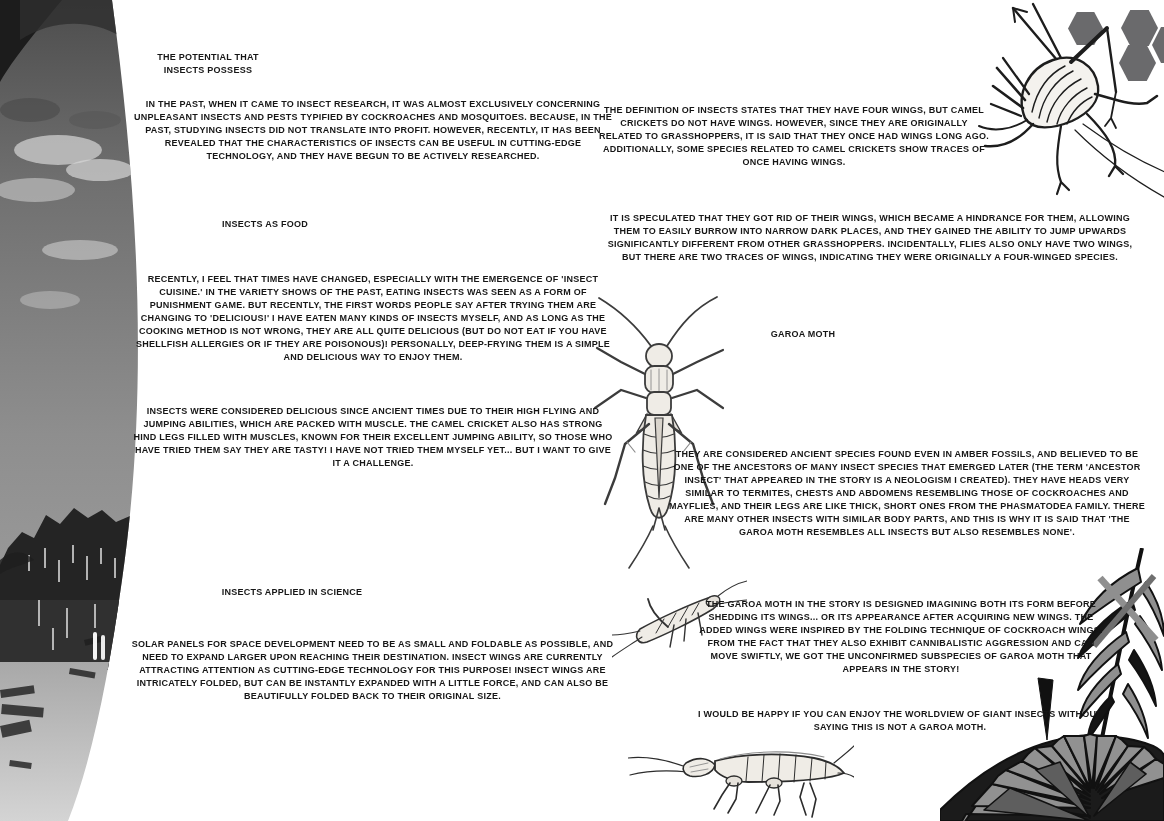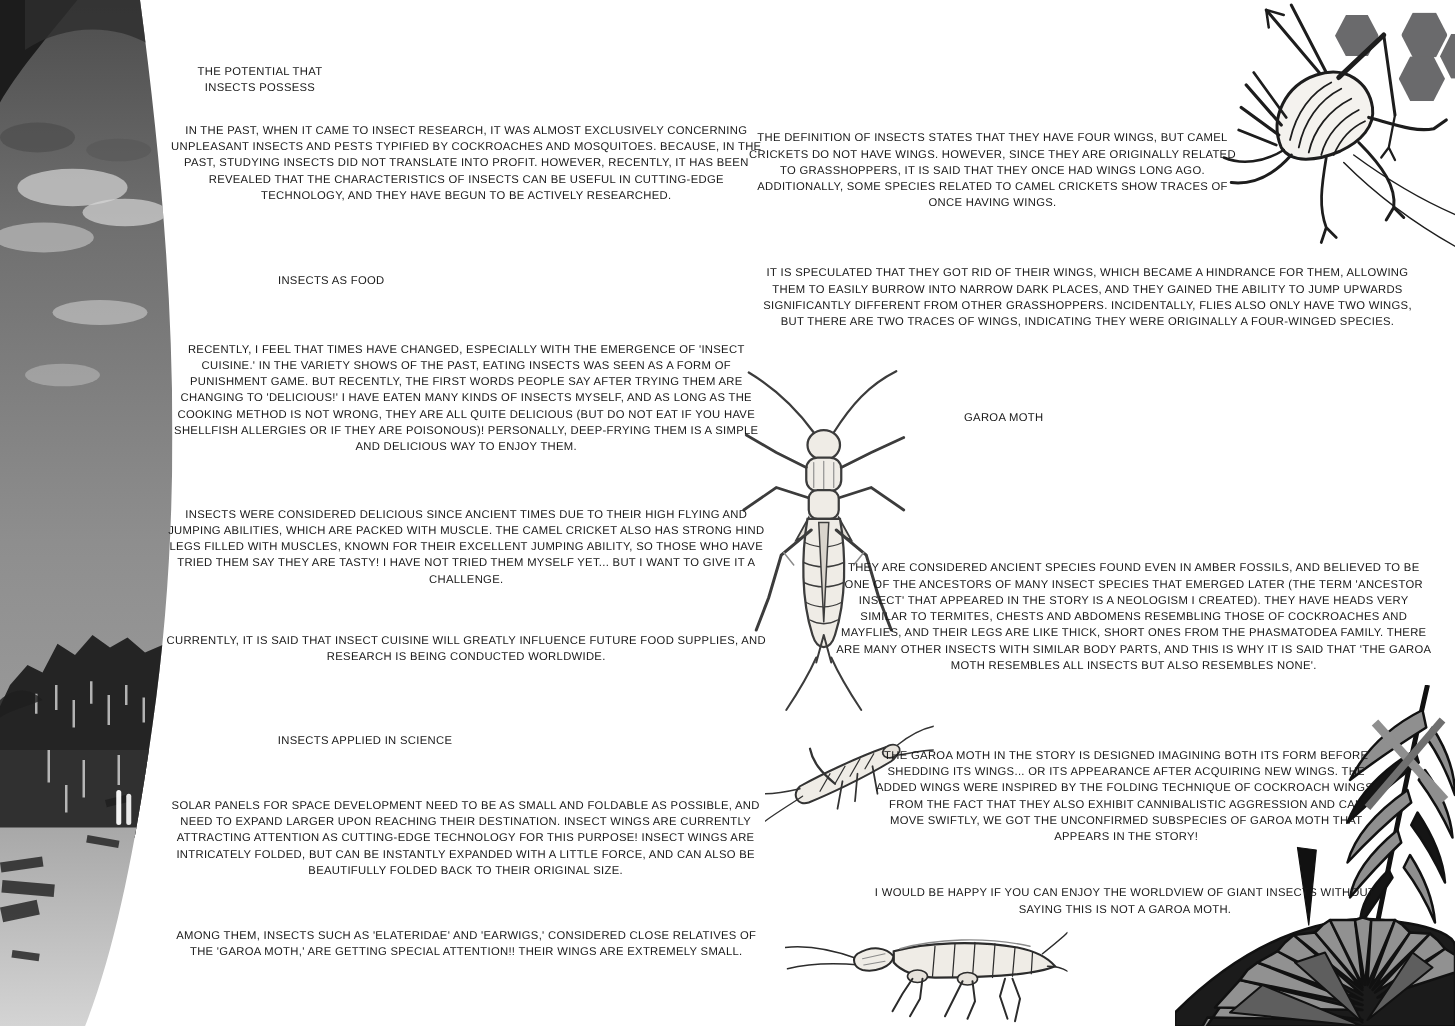--- a/index.html
+++ b/index.html
@@ -6,21 +6,21 @@
   #spread{
     position:relative;
     width:1164px;height:821px;
     overflow:hidden;
     background:#ffffff;
     font-family:"Liberation Sans", sans-serif;
   }
   .txt{
     position:absolute;
     font-size:9px;
-    font-weight:400;
+    font-weight:700;
     line-height:13px;
     letter-spacing:.25px;
     color:#161616;
     text-align:center;
     text-transform:uppercase;
   }
   .heading{text-align:center;}
   .svg-art{position:absolute;display:block;}
   .hex{
     position:absolute;
@@ -231,27 +231,25 @@
   <div class="txt" style="left:142px;top:51px;width:132px">THE POTENTIAL THAT INSECTS POSSESS</div>
 
   <div class="txt" style="left:133px;top:98px;width:480px">IN THE PAST, WHEN IT CAME TO INSECT RESEARCH, IT WAS ALMOST EXCLUSIVELY CONCERNING UNPLEASANT INSECTS AND PESTS TYPIFIED BY COCKROACHES AND MOSQUITOES. BECAUSE, IN THE PAST, STUDYING INSECTS DID NOT TRANSLATE INTO PROFIT. HOWEVER, RECENTLY, IT HAS BEEN REVEALED THAT THE CHARACTERISTICS OF INSECTS CAN BE USEFUL IN CUTTING-EDGE TECHNOLOGY, AND THEY HAVE BEGUN TO BE ACTIVELY RESEARCHED.</div>
 
   <div class="txt heading" style="left:165px;top:218px;width:200px">INSECTS AS FOOD</div>
 
   <div class="txt" style="left:133px;top:273px;width:480px">RECENTLY, I FEEL THAT TIMES HAVE CHANGED, ESPECIALLY WITH THE EMERGENCE OF 'INSECT CUISINE.' IN THE VARIETY SHOWS OF THE PAST, EATING INSECTS WAS SEEN AS A FORM OF PUNISHMENT GAME. BUT RECENTLY, THE FIRST WORDS PEOPLE SAY AFTER TRYING THEM ARE CHANGING TO 'DELICIOUS!' I HAVE EATEN MANY KINDS OF INSECTS MYSELF, AND AS LONG AS THE COOKING METHOD IS NOT WRONG, THEY ARE ALL QUITE DELICIOUS (BUT DO NOT EAT IF YOU HAVE SHELLFISH ALLERGIES OR IF THEY ARE POISONOUS)! PERSONALLY, DEEP-FRYING THEM IS A SIMPLE AND DELICIOUS WAY TO ENJOY THEM.</div>
 
   <div class="txt" style="left:133px;top:405px;width:480px">INSECTS WERE CONSIDERED DELICIOUS SINCE ANCIENT TIMES DUE TO THEIR HIGH FLYING AND JUMPING ABILITIES, WHICH ARE PACKED WITH MUSCLE. THE CAMEL CRICKET ALSO HAS STRONG HIND LEGS FILLED WITH MUSCLES, KNOWN FOR THEIR EXCELLENT JUMPING ABILITY, SO THOSE WHO HAVE TRIED THEM SAY THEY ARE TASTY! I HAVE NOT TRIED THEM MYSELF YET... BUT I WANT TO GIVE IT A CHALLENGE.</div>
 
-  <div class="txt" style="left:133px;top:506px;width:480px">CURRENTLY, IT IS SAID THAT INSECT CUISINE WILL GREATLY INFLUENCE FUTURE FOOD SUPPLIES, AND RESEARCH IS BEING CONDUCTED WORLDWIDE.</div>
 
   <div class="txt heading" style="left:162px;top:586px;width:260px">INSECTS APPLIED IN SCIENCE</div>
 
   <div class="txt" style="left:130px;top:638px;width:485px">SOLAR PANELS FOR SPACE DEVELOPMENT NEED TO BE AS SMALL AND FOLDABLE AS POSSIBLE, AND NEED TO EXPAND LARGER UPON REACHING THEIR DESTINATION. INSECT WINGS ARE CURRENTLY ATTRACTING ATTENTION AS CUTTING-EDGE TECHNOLOGY FOR THIS PURPOSE! INSECT WINGS ARE INTRICATELY FOLDED, BUT CAN BE INSTANTLY EXPANDED WITH A LITTLE FORCE, AND CAN ALSO BE BEAUTIFULLY FOLDED BACK TO THEIR ORIGINAL SIZE.</div>
 
-  <div class="txt" style="left:133px;top:742px;width:480px">AMONG THEM, INSECTS SUCH AS 'ELATERIDAE' AND 'EARWIGS,' CONSIDERED CLOSE RELATIVES OF THE 'GAROA MOTH,' ARE GETTING SPECIAL ATTENTION!! THEIR WINGS ARE EXTREMELY SMALL.</div>
 
 
   <div class="txt" style="left:598px;top:104px;width:392px">THE DEFINITION OF INSECTS STATES THAT THEY HAVE FOUR WINGS, BUT CAMEL CRICKETS DO NOT HAVE WINGS. HOWEVER, SINCE THEY ARE ORIGINALLY RELATED TO GRASSHOPPERS, IT IS SAID THAT THEY ONCE HAD WINGS LONG AGO. ADDITIONALLY, SOME SPECIES RELATED TO CAMEL CRICKETS SHOW TRACES OF ONCE HAVING WINGS.</div>
 
   <div class="txt" style="left:604px;top:212px;width:532px">IT IS SPECULATED THAT THEY GOT RID OF THEIR WINGS, WHICH BECAME A HINDRANCE FOR THEM, ALLOWING THEM TO EASILY BURROW INTO NARROW DARK PLACES, AND THEY GAINED THE ABILITY TO JUMP UPWARDS SIGNIFICANTLY DIFFERENT FROM OTHER GRASSHOPPERS. INCIDENTALLY, FLIES ALSO ONLY HAVE TWO WINGS, BUT THERE ARE TWO TRACES OF WINGS, INDICATING THEY WERE ORIGINALLY A FOUR-WINGED SPECIES.</div>
 
   <div class="txt heading" style="left:723px;top:328px;width:160px">GAROA MOTH</div>
 
 
   <div class="txt" style="left:668px;top:448px;width:478px">THEY ARE CONSIDERED ANCIENT SPECIES FOUND EVEN IN AMBER FOSSILS, AND BELIEVED TO BE ONE OF THE ANCESTORS OF MANY INSECT SPECIES THAT EMERGED LATER (THE TERM 'ANCESTOR INSECT' THAT APPEARED IN THE STORY IS A NEOLOGISM I CREATED). THEY HAVE HEADS VERY SIMILAR TO TERMITES, CHESTS AND ABDOMENS RESEMBLING THOSE OF COCKROACHES AND MAYFLIES, AND THEIR LEGS ARE LIKE THICK, SHORT ONES FROM THE PHASMATODEA FAMILY. THERE ARE MANY OTHER INSECTS WITH SIMILAR BODY PARTS, AND THIS IS WHY IT IS SAID THAT 'THE GAROA MOTH RESEMBLES ALL INSECTS BUT ALSO RESEMBLES NONE'.</div>

